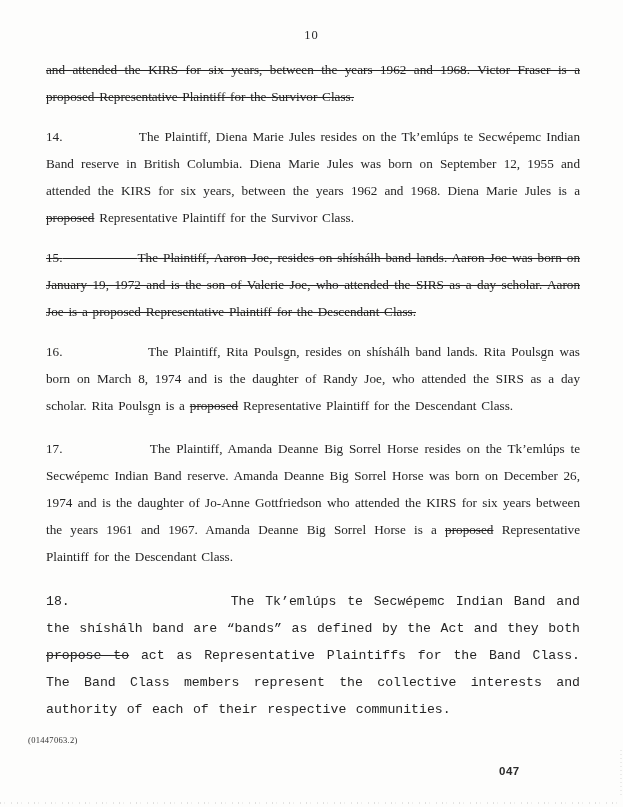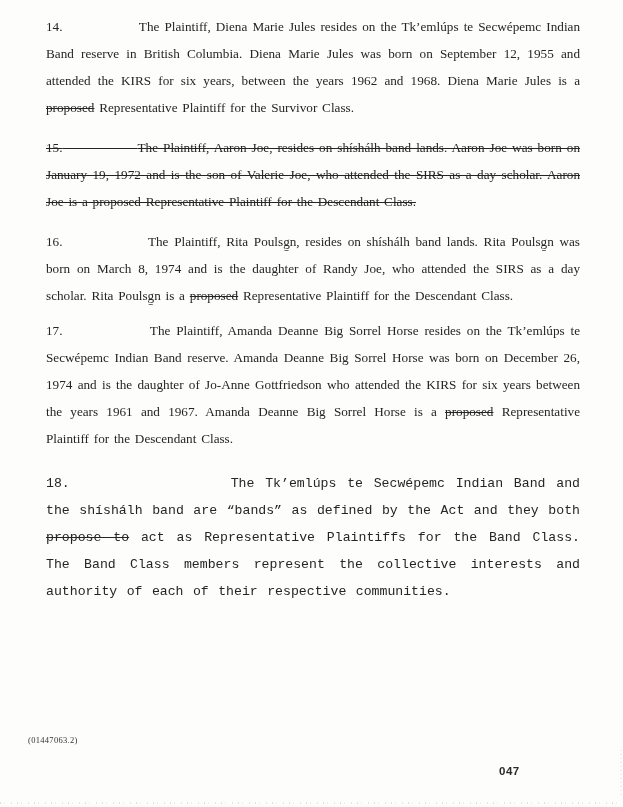--- a/index.html
+++ b/index.html
@@ -24,21 +24,21 @@
   }
   .para {
     font-size:13.2px;
     line-height:27px;
     text-align:justify;
     margin:13px 0 0 0;
     color:#252525;
     word-spacing:1.5px;
   }
   .para.tight { }
-  .para.p17 { margin-top:8px; }
+  .para.p17 { margin-top:16px; }
   .para.p18 { margin-top:18px;font-family:Liberation Mono, monospace; }
   .num { white-space:nowrap; }
   .tab { white-space:nowrap; }
   .struck { text-decoration:line-through; text-decoration-thickness:1px; }
   .struck-all { text-decoration:line-through; text-decoration-thickness:1px; }
   .footer-ref {
     position:absolute;
     left:28px; top:735px;
     font-size:8.5px;
     letter-spacing:0.3px;
@@ -70,23 +70,25 @@
     opacity:.35;
     background:repeating-linear-gradient(180deg,
       rgba(150,150,150,.5) 0 1px, transparent 1px 4px);
   }
 </style>
 </head>
 <body>
 
 <div class="page">
 
+  <div class="pagenum-wrap">10</div>
 
   <div class="content">
 
+    <p class="para struck-all"><span>and attended the KIRS for six years, between the years 1962 and 1968.  Victor Fraser is a proposed Representative Plaintiff for the Survivor Class.</span></p>
 
     <p class="para tight"><span class="num">14.</span><span class="tab">&nbsp;&nbsp;&nbsp;&nbsp;&nbsp;&nbsp;&nbsp;&nbsp;&nbsp;&nbsp;&nbsp;&nbsp;&nbsp;&nbsp;&nbsp;</span><span>The Plaintiff, Diena Marie Jules resides on the Tk’emlúps te Secwépemc Indian Band reserve in British Columbia.  Diena Marie Jules was born on September 12, 1955 and attended the KIRS for six years, between the years 1962 and 1968. Diena Marie Jules is a </span><span class="struck">proposed</span><span> Representative Plaintiff for the Survivor Class.</span></p>
 
     <p class="para tight struck-all"><span class="num">15.</span><span class="tab">&nbsp;&nbsp;&nbsp;&nbsp;&nbsp;&nbsp;&nbsp;&nbsp;&nbsp;&nbsp;&nbsp;&nbsp;&nbsp;&nbsp;&nbsp;</span><span>The Plaintiff, Aaron Joe, resides on shíshálh band lands.  Aaron Joe was born on January 19, 1972 and is the son of Valerie Joe, who attended the SIRS as a day scholar.  Aaron Joe is a proposed Representative Plaintiff for the Descendant Class.</span></p>
 
     <p class="para tight"><span class="num">16.</span><span class="tab">&nbsp;&nbsp;&nbsp;&nbsp;&nbsp;&nbsp;&nbsp;&nbsp;&nbsp;&nbsp;&nbsp;&nbsp;&nbsp;&nbsp;&nbsp;</span><span>The Plaintiff, Rita Poulsg̱n, resides on shíshálh band lands.  Rita Poulsg̱n was born on March 8, 1974 and is the daughter of Randy Joe, who attended the SIRS as a day scholar. Rita Poulsg̱n is a </span><span class="struck">proposed</span><span> Representative Plaintiff for the Descendant Class.</span></p>
 
     <p class="para p17"><span class="num">17.</span><span class="tab">&nbsp;&nbsp;&nbsp;&nbsp;&nbsp;&nbsp;&nbsp;&nbsp;&nbsp;&nbsp;&nbsp;&nbsp;&nbsp;&nbsp;&nbsp;</span><span>The Plaintiff, Amanda Deanne Big Sorrel Horse resides on the Tk’emlúps te Secwépemc Indian Band reserve.  Amanda Deanne Big Sorrel Horse was born on December 26, 1974 and is the daughter of Jo-Anne Gottfriedson who attended the KIRS for six years between the years 1961 and 1967.  Amanda Deanne Big Sorrel Horse is a </span><span class="struck">proposed</span><span> Representative Plaintiff for the Descendant Class.</span></p>
 
     <p class="para p18"><span class="num">18.</span><span class="tab">&nbsp;&nbsp;&nbsp;&nbsp;&nbsp;&nbsp;&nbsp;&nbsp;&nbsp;&nbsp;&nbsp;&nbsp;&nbsp;&nbsp;&nbsp;</span><span>The Tk’emlúps te Secwépemc Indian Band and the shíshálh band are “bands” as defined by the Act  and they both </span><span class="struck">propose to</span><span> act as Representative Plaintiffs for the Band Class.  The Band Class members represent the collective interests and authority of each of their respective communities.</span></p>

